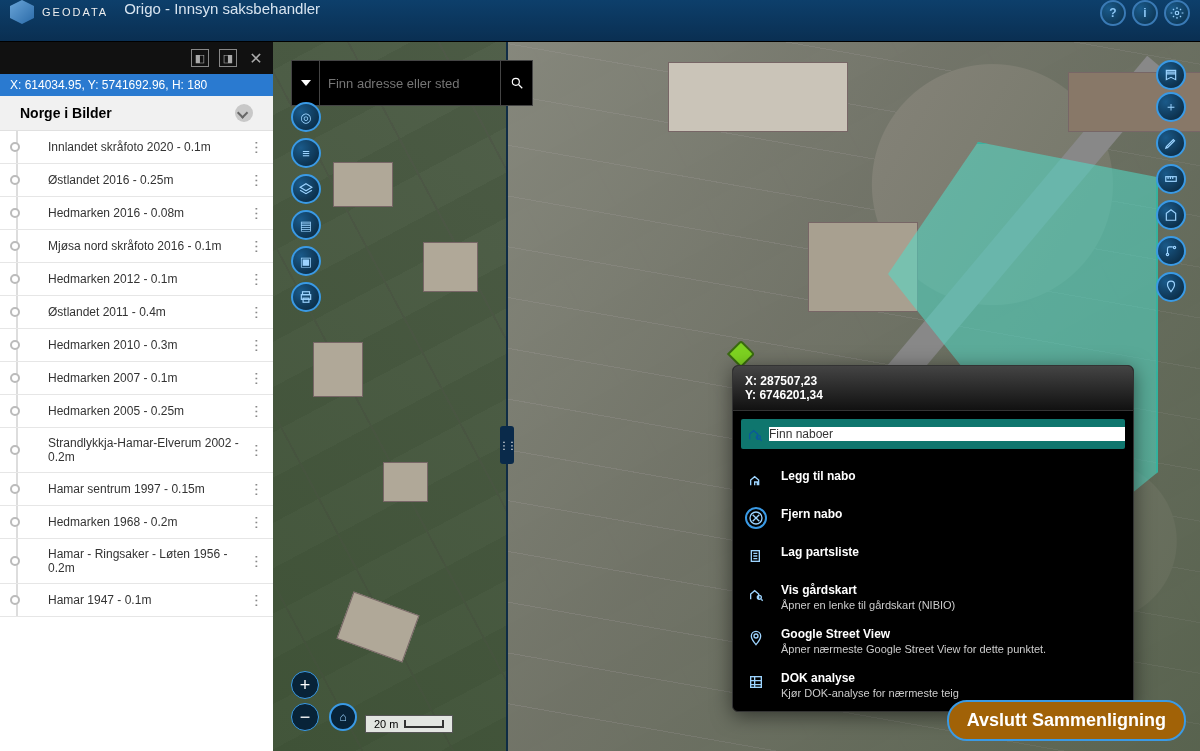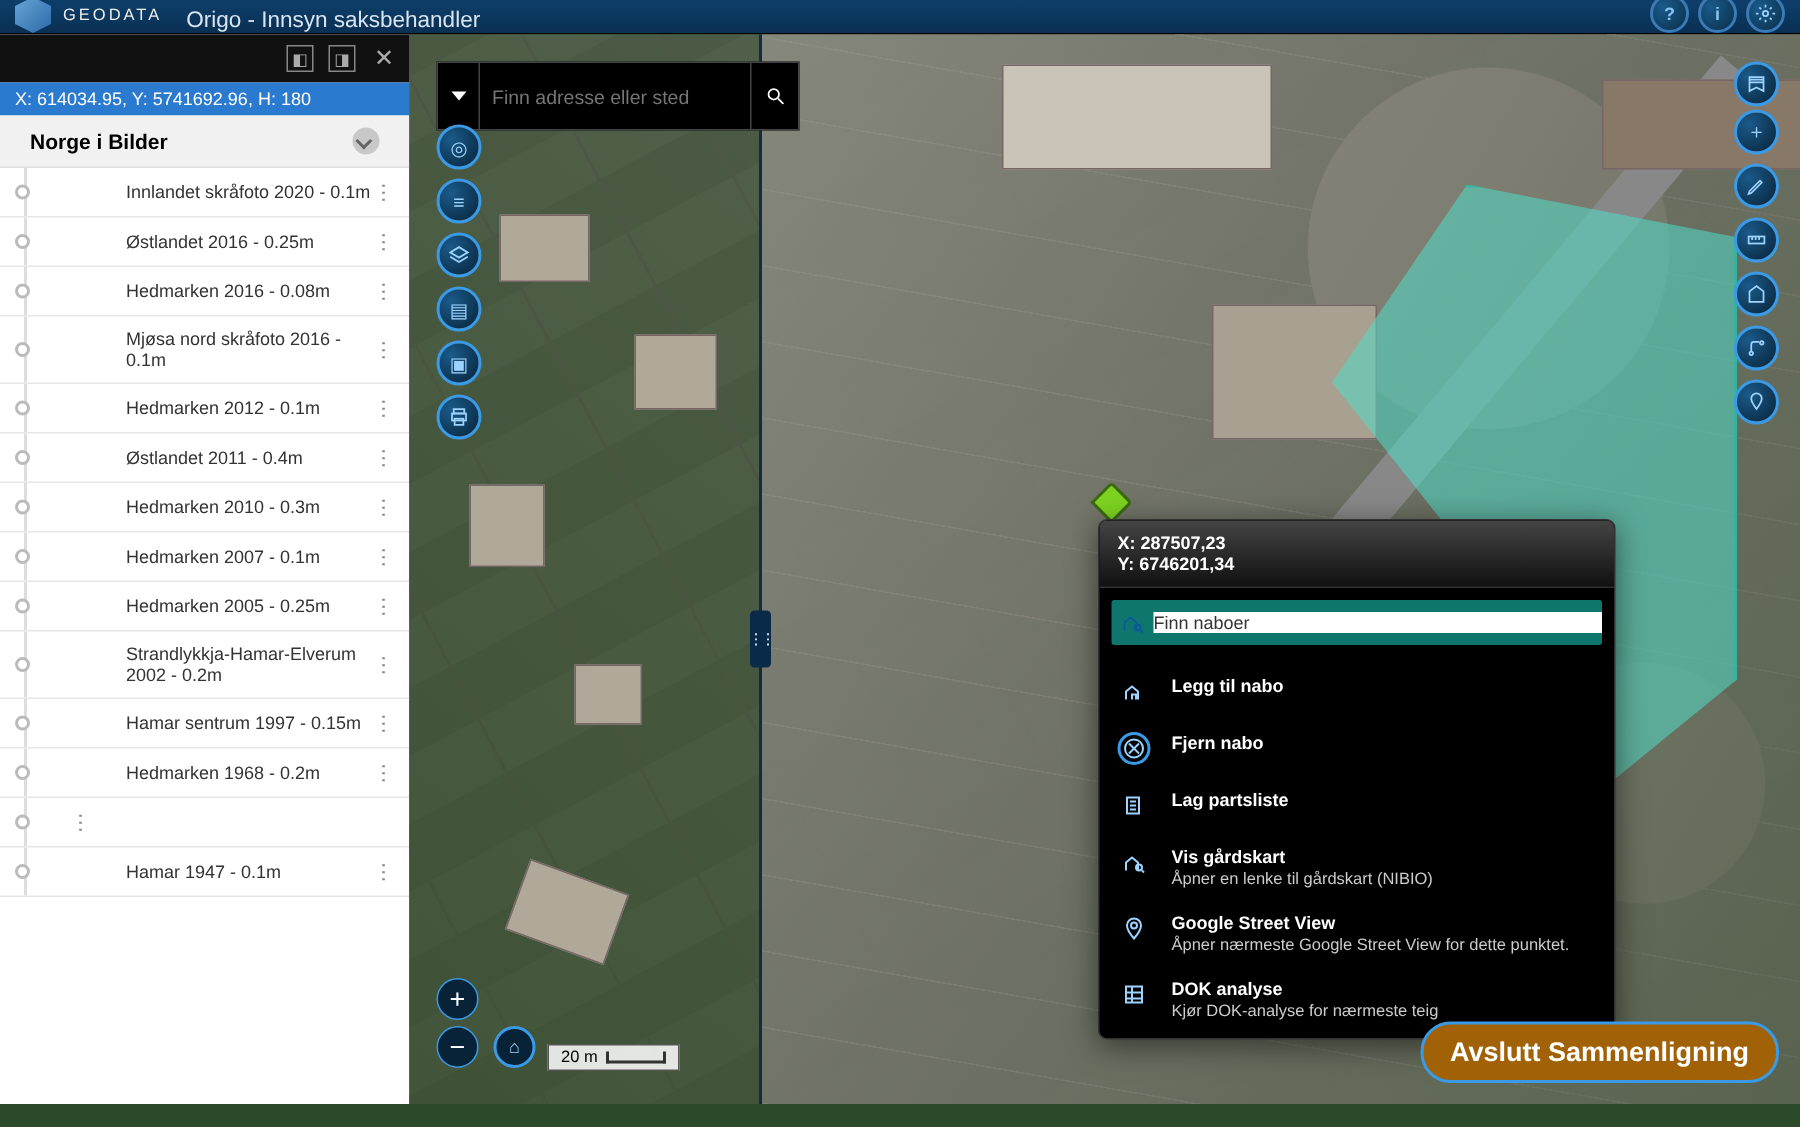--- a/index.html
+++ b/index.html
@@ -1,22 +1,22 @@
 <!DOCTYPE html>
 <html><head>
 <meta charset="utf-8">
 <style>
 * { margin: 0; padding: 0; box-sizing: border-box; font-family: Arial, sans-serif; }
 html, body { width: 1200px; height: 751px; overflow: hidden; background: #2a4a2a; }
 
 .header {
-  height: 23px;
+  height: 42px;
   background: linear-gradient(#0d3f6b, #0a2f52);
   display: flex;
-  align-items: flex-end;
+  align-items: flex-start;
   padding: 0 10px;
   color: #b8d4e3;
   border-bottom: 1px solid #000;
 }
 .logo-area { display: flex; align-items: center; gap: 8px; }
 .logo-icon { width: 24px; height: 24px; background: linear-gradient(135deg, #6aa5d8, #2a6aa8); clip-path: polygon(50% 0, 100% 25%, 100% 75%, 50% 100%, 0 75%, 0 25%); }
 .brand { font-size: 11px; letter-spacing: 2px; color: #eee; }
 .app-title { margin-left: 16px; font-size: 15px; color: #d8e4f0; font-weight: 500; }
 .header-spacer { flex: 1; }
 .header-btn {
@@ -42,21 +42,21 @@
 }
 .chevron-circle { width: 18px; height: 18px; border-radius: 50%; background: #c8c8c8; display: flex; align-items: center; justify-content: center; }
 .chevron-circle::after { content: ""; width: 6px; height: 6px; border-left: 2px solid #666; border-bottom: 2px solid #666; transform: rotate(-45deg) translate(-1px, -1px); }
 .layer-list { flex: 1; overflow-y: auto; }
 .layer-item {
   display: flex; align-items: center; padding: 8px 10px; font-size: 12px; color: #333;
   border-bottom: 1px solid #e6e6e6; position: relative;
 }
 .layer-radio { width: 10px; height: 10px; border-radius: 50%; border: 2px solid #bbb; background: #fff; margin-right: 28px; position: relative; }
 .layer-rail { position: absolute; left: 16px; top: 0; bottom: 0; width: 2px; background: #ddd; }
-.layer-label { flex: 1; margin-left: 36px; }
+.layer-label { flex: 1; }
 .layer-menu { color: #888; font-size: 14px; letter-spacing: -1px; transform: rotate(90deg); }
 
 .map-area { flex: 1; position: relative; background: #3a5a3a; }
 .map-canvas { position: absolute; inset: 0; }
 
 .search-bar {
   position: absolute; top: 18px; left: 18px;
   display: flex; align-items: center; height: 46px;
   background: #000; border: 1px solid #444;
 }
@@ -91,21 +91,21 @@
 .finish-btn {
   position: absolute; bottom: 14px; right: 14px;
   background: #a16207; border: 2px solid #3a9ae5; border-radius: 20px;
   color: #fff; padding: 8px 18px; font-size: 18px; font-weight: 600;
 }
 
 .marker-pin { position: absolute; top: 302px; left: 458px; width: 18px; height: 24px; }
 .marker-pin::before { content: ""; position: absolute; width: 16px; height: 16px; background: #7ed321; border: 2px solid #3a6a10; border-radius: 3px 3px 3px 0; transform: rotate(45deg); }
 
 .context-panel {
-  position: absolute; top: 323px; left: 459px; width: 345px;
+  position: absolute; top: 323px; left: 459px; width: 402px;
   background: #000; border: 1px solid #333; border-radius: 6px;
   box-shadow: 0 4px 20px rgba(0,0,0,0.5);
   color: #fff; font-size: 12px; overflow: hidden;
 }
 .ctx-header { background: linear-gradient(#444, #111); padding: 8px 12px; border-bottom: 1px solid #333; }
 .ctx-header div { font-size: 12px; font-weight: bold; }
 .ctx-search-row { background: #0f766e; margin: 8px; display: flex; align-items: center; height: 30px; border-radius: 2px; }
 .ctx-search-icon { width: 28px; display: flex; align-items: center; justify-content: center; color: #0a5a9a; }
 .ctx-search-input { flex: 1; border: none; font-size: 12px; color: #333; outline: none; }
 .ctx-list { padding: 4px 0; }
@@ -244,20 +244,21 @@
         </div>
         <div class="layer-item">
           <div class="layer-rail"></div>
           <div class="layer-radio"></div>
           <div class="layer-label">Hedmarken 1968 - 0.2m</div>
           <div class="layer-menu">⋯</div>
         </div>
         <div class="layer-item">
           <div class="layer-rail"></div>
           <div class="layer-radio"></div>
+          <div class="layer-label">Hamar - Ringsaker - Løten 1956 - 0.2m</div>
           <div class="layer-menu">⋯</div>
         </div>
         <div class="layer-item">
           <div class="layer-rail"></div>
           <div class="layer-radio"></div>
           <div class="layer-label">Hamar 1947 - 0.1m</div>
           <div class="layer-menu">⋯</div>
         </div>
       </div>
   </div>

